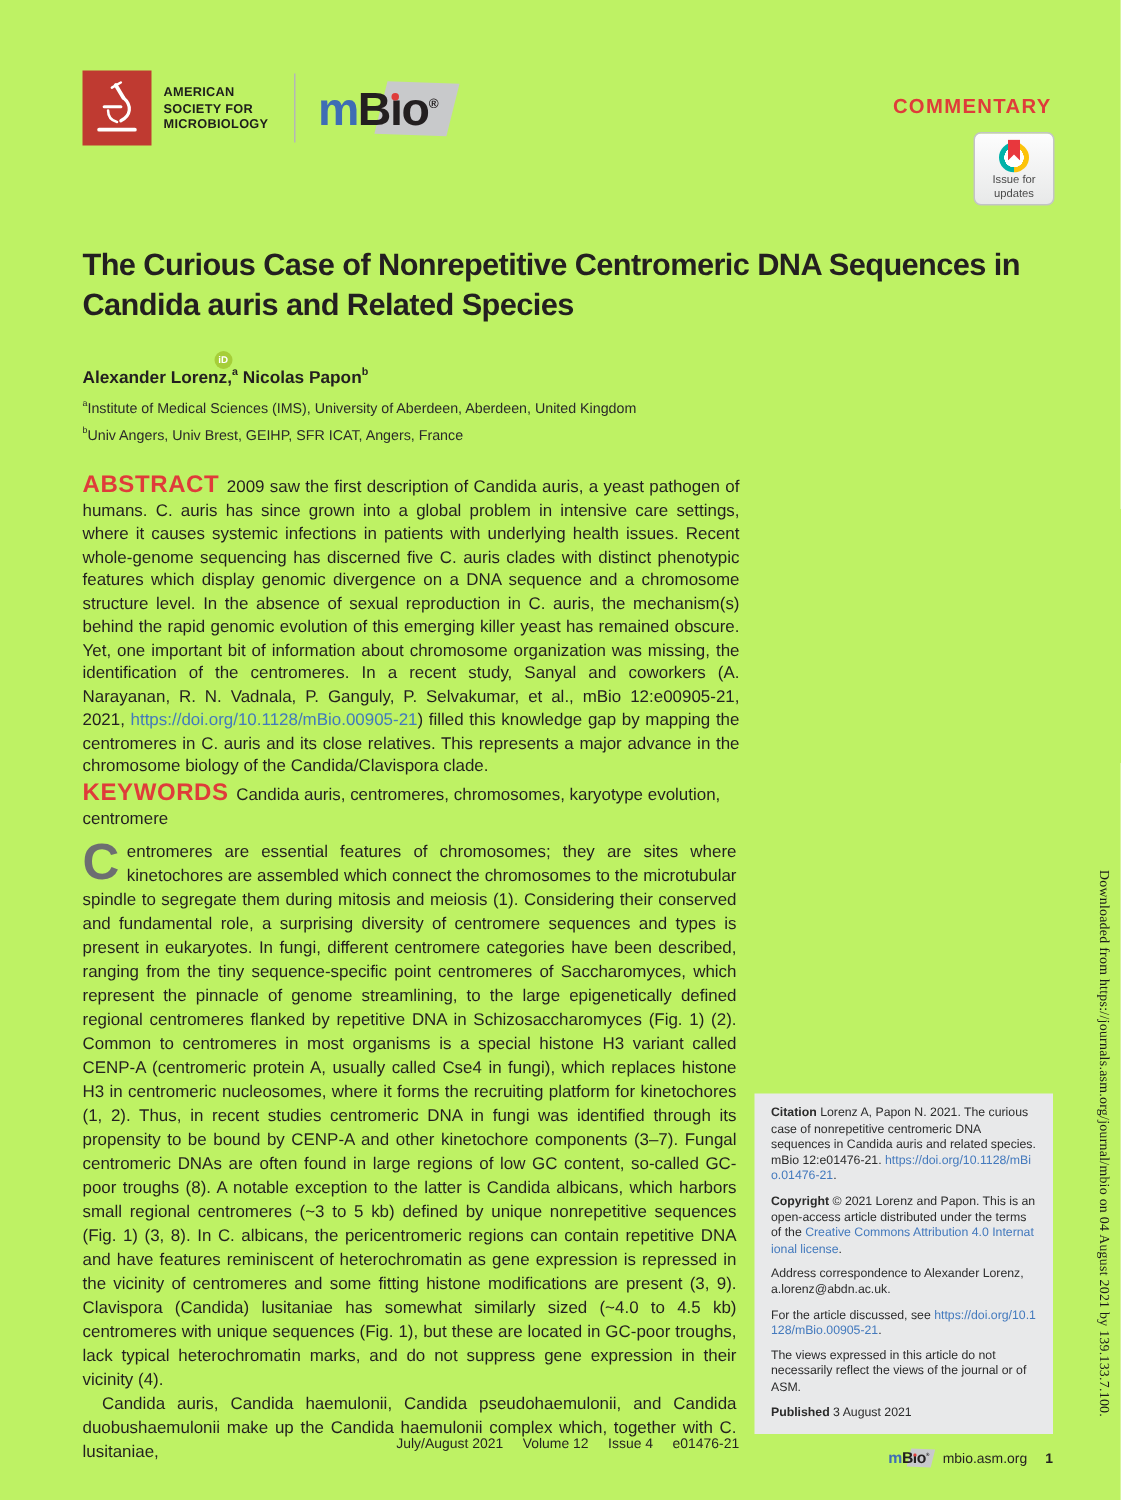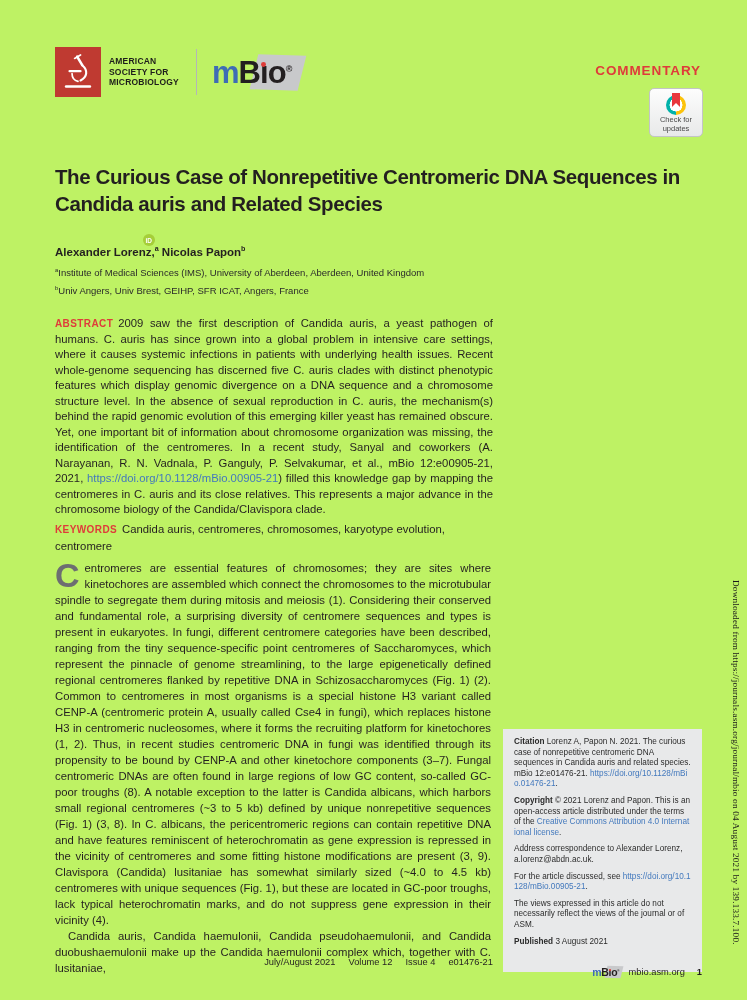--- a/index.html
+++ b/index.html
@@ -42,32 +42,32 @@
   .authors{position:absolute;left:55px;top:234px;display:flex;align-items:center;font-size:11.5px;font-weight:bold;flex-direction:column;}
   .orcid{display:inline-flex;width:12px;height:12px;border-radius:50%;background:var(--orcid-green);color:#fff;
     font-size:6.5px;font-weight:bold;align-items:center;justify-content:center;margin-right:3px;cursor:pointer;}
   .affiliations{position:absolute;left:55px;top:264px;font-size:9.5px;line-height:18px;color:#2a2a2a;}
   sup{font-size:62%;vertical-align:super;line-height:0;}
 
   
   .para{text-align:justify;font-size:11.3px;}
   .abstract{position:absolute;left:55px;top:316px;width:438px;line-height:15.5px;}
   .keywords{position:absolute;left:55px;top:521px;width:438px;line-height:16px;text-align:left;}
-  .sec-label{color:var(--accent-red);font-weight:bold;font-size:10px;letter-spacing:.4px;margin-right:5px;}
+  .sec-label{color:var(--accent-red);font-weight:bold;font-size:16px;letter-spacing:.4px;margin-right:5px;}
   .bodytext{position:absolute;left:55px;top:560px;width:436px;font-size:11.3px;line-height:16px;text-align:justify;}
   .dropcap{float:left;font-size:34px;line-height:27px;padding:2px 5px 0 0;font-weight:bold;color:#6d6e71;}
   .indent{text-indent:13px;}
 
   .it{}
   .bd{font-weight:bold}
   .lnk{color:var(--link-blue);cursor:pointer;}
 
   
   .sidebar{position:absolute;left:503px;top:729px;width:199px;background:var(--sidebar-gray);
-    padding:8px 11px 25px;font-size:8.2px;line-height:10.6px;color:#2b2b2b;}
+    padding:8px 11px 9px;font-size:8.2px;line-height:10.6px;color:#2b2b2b;}
   .sidebar p + p{margin-top:6px;}
   .sidebar .lnk{word-break:break-all;}
 
   
   .watermark{position:absolute;right:6px;top:580px;writing-mode:vertical-rl;text-orientation:mixed;
     font-family:"Liberation Serif",serif;font-size:9.2px;letter-spacing:.2px;color:#1a1a1a;white-space:nowrap;}
 
   
   .footer{position:absolute;left:55px;top:957px;width:647px;display:flex;align-items:center;font-size:9.3px;color:var(--text-dark);flex-direction:column;}
   .footer-left{display:flex;gap:13px;}
@@ -101,21 +101,21 @@
     </div>
   </div>
 
   <div class="commentary">COMMENTARY</div>
   <div class="check-badge">
     <div class="cm-icon">
       <span class="cm-ring"></span>
       <span class="cm-bm"></span>
     </div>
     <div class="check-text">
-      <div>Check for</div>
+      <div>Issue for</div>
       <div>updates</div>
     </div>
   </div>
 
   <h1 class="title"><span>The Curious Case of Nonrepetitive Centromeric DNA Sequences in </span><span class="it">Candida auris</span><span> and Related Species</span></h1>
 
   <div class="authors">
     <span class="orcid">iD</span>
     <span><span>Alexander Lorenz,</span><sup>a</sup><span> Nicolas Papon</span><sup>b</sup></span>
   </div>

